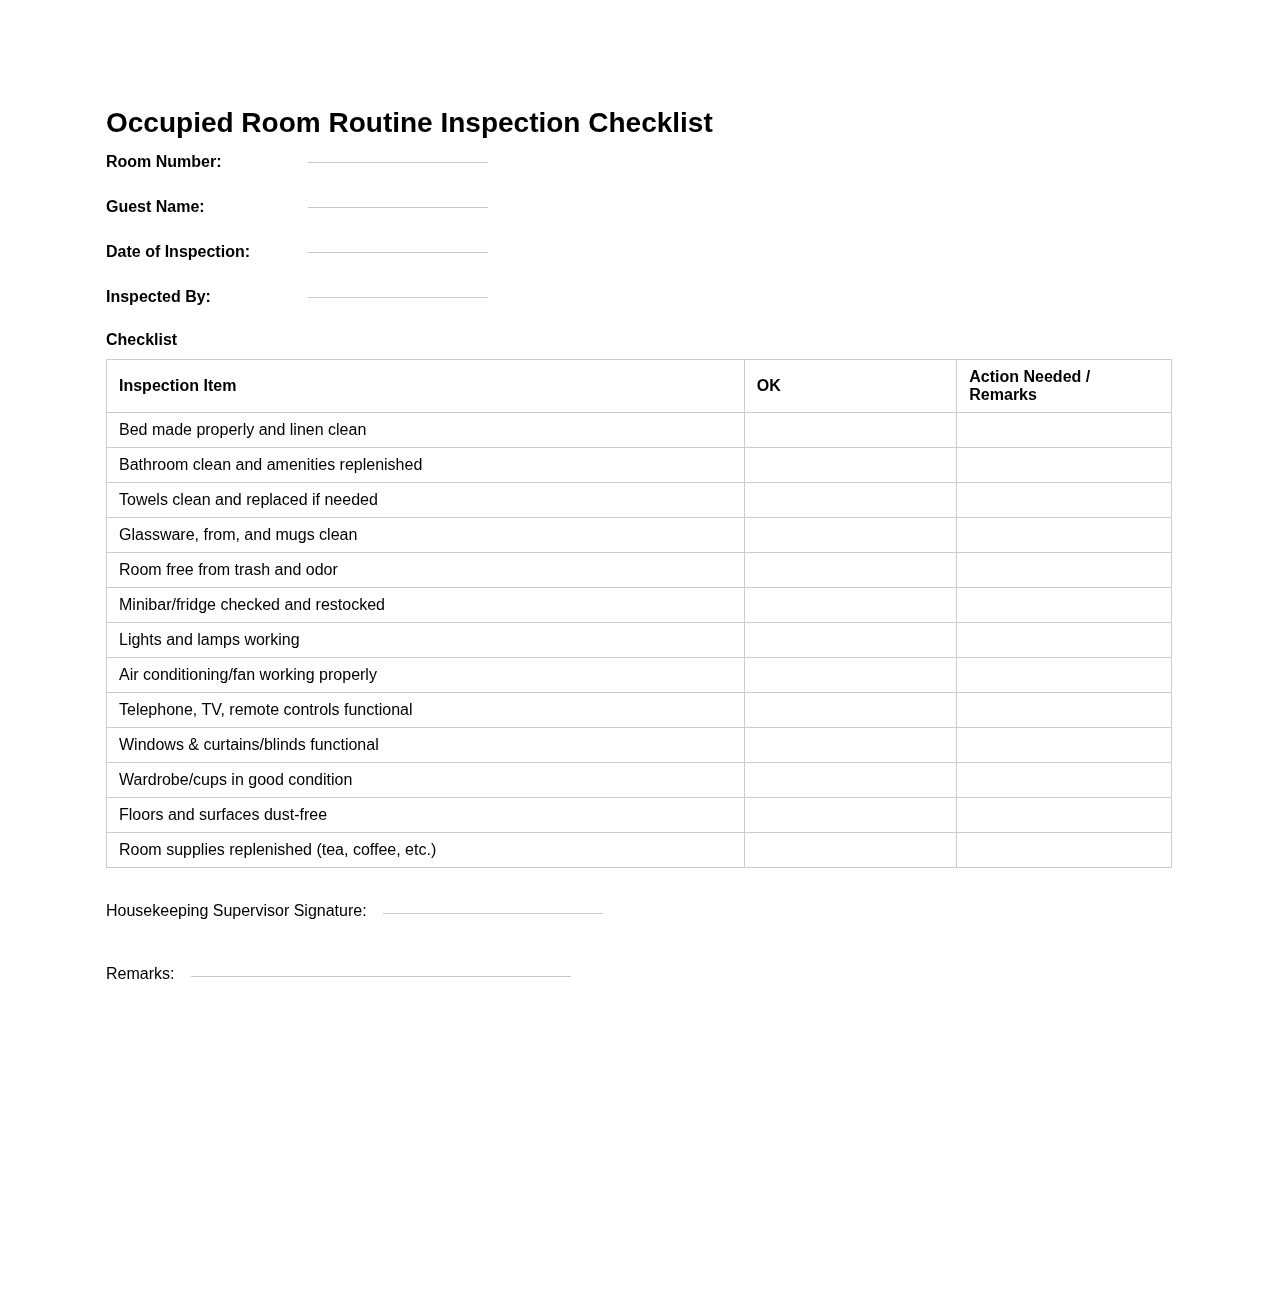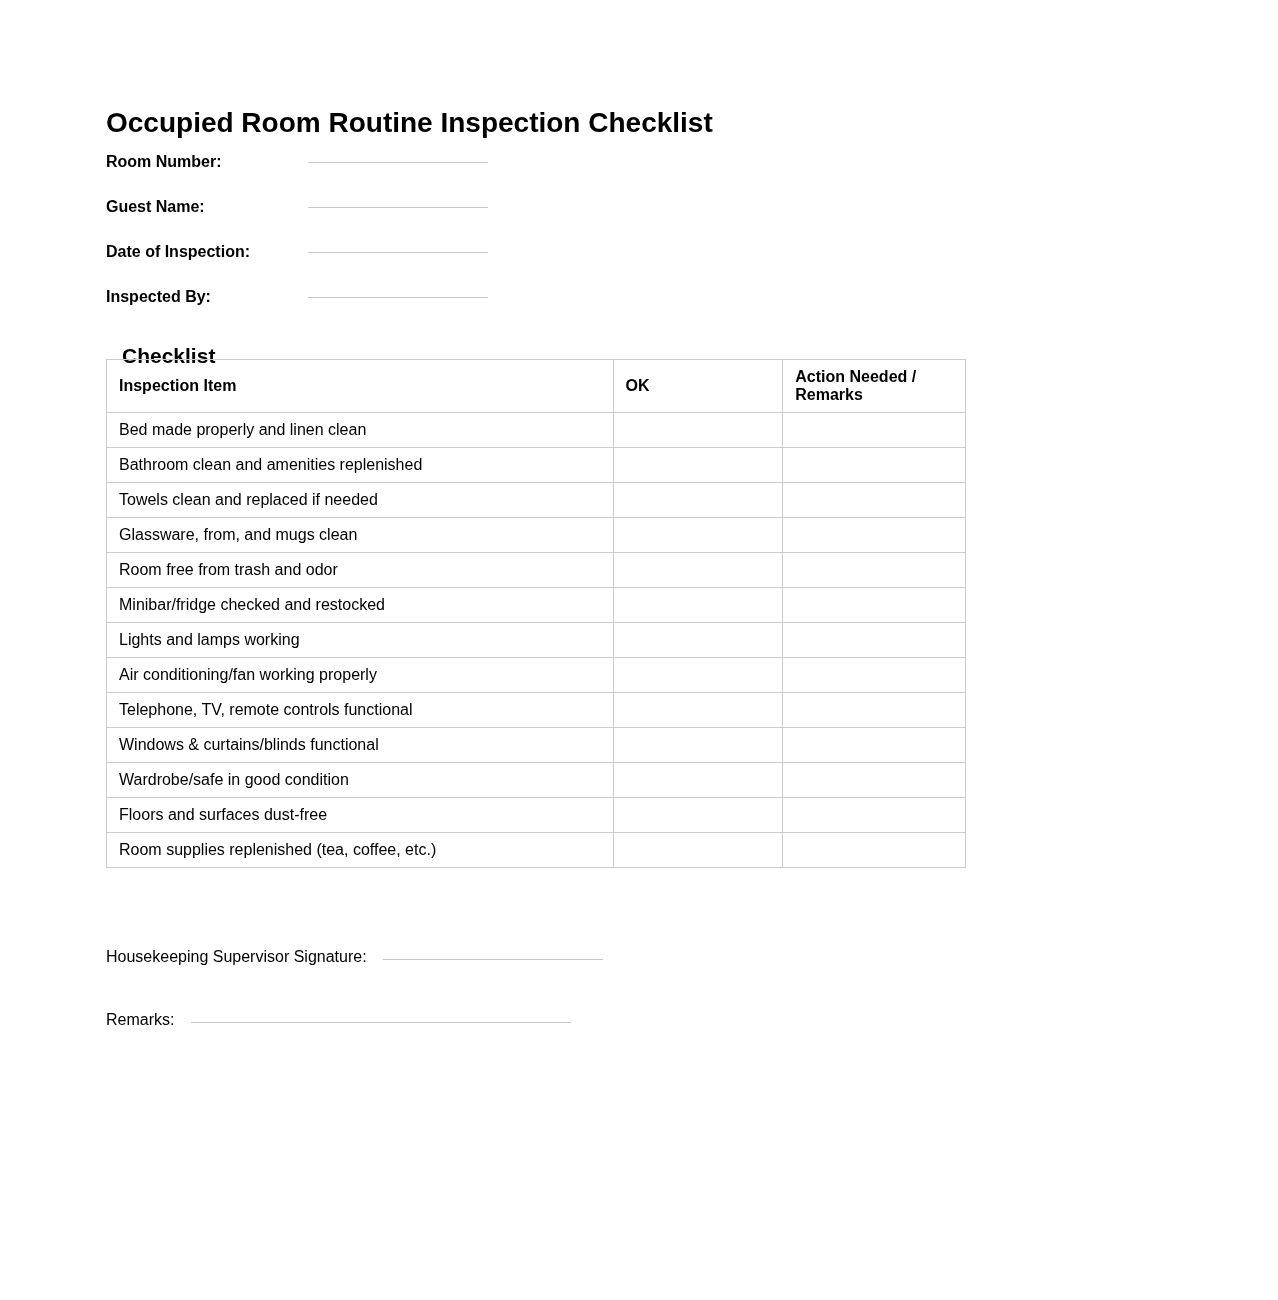--- a/index.html
+++ b/index.html
@@ -19,35 +19,35 @@
       position: absolute; left: 0; top: 0;
       font-size: 16px; font-weight: bold; line-height: 20px; white-space: nowrap; text-align: center;
     }
     .field .line {
       position: absolute; left: 202px; top: 10px; width: 180px; height: 0;
       border: none; border-bottom: 1px solid #c8c8c8; background: transparent;
       outline: none; font-family: "Liberation Sans", sans-serif; font-size: 14px; padding: 0;
     }
     .section-title {
       position: absolute; left: 0; top: 330px;
-      font-size: 21px; font-weight: bold; line-height: 20px; margin: 16px;
+      font-size: 16px; font-weight: bold; line-height: 20px; margin: 0;
     }
     table {
       position: absolute; left: 0; top: 359px;
-      width: 860px; border-collapse: collapse;
+      width: 1066px; border-collapse: collapse;
       font-size: 16px;
       padding-left: 25px;
     }
     th, td { border: 1px solid #cccccc; padding: 0 12px; text-align: left; vertical-align: middle; }
     th { height: 52px; font-weight: bold; line-height: 18px; }
     td { height: 34px; line-height: 18px; }
     col.c1 { width: 639px; }
     col.c2 { width: 213px; }
     col.c3 { width: 214px; }
-    .footer-field { position: absolute; left: 0; height: 24px; margin-top: 46px; }
+    .footer-field { position: absolute; left: 0; height: 24px; }
     .footer-field .label { position: absolute; left: 0; top: 0; font-size: 16px; line-height: 20px; white-space: nowrap; }
     .footer-field .line { position: absolute; top: 12px; height: 0; border-bottom: 1px solid #c8c8c8; }
   </style>
 </head>
 <body>
 
 <div class="page">
   <h1>Occupied Room Routine Inspection Checklist</h1>
 
   <div class="field" style="top:152px">
@@ -127,21 +127,21 @@
           <td>Telephone, TV, remote controls functional</td>
           <td></td>
           <td></td>
         </tr>
         <tr>
           <td>Windows &amp; curtains/blinds functional</td>
           <td></td>
           <td></td>
         </tr>
         <tr>
-          <td>Wardrobe/safe in good condition</td>
+          <td>Wardrobe/cups in good condition</td>
           <td></td>
           <td></td>
         </tr>
         <tr>
           <td>Floors and surfaces dust-free</td>
           <td></td>
           <td></td>
         </tr>
         <tr>
           <td>Room supplies replenished (tea, coffee, etc.)</td>

